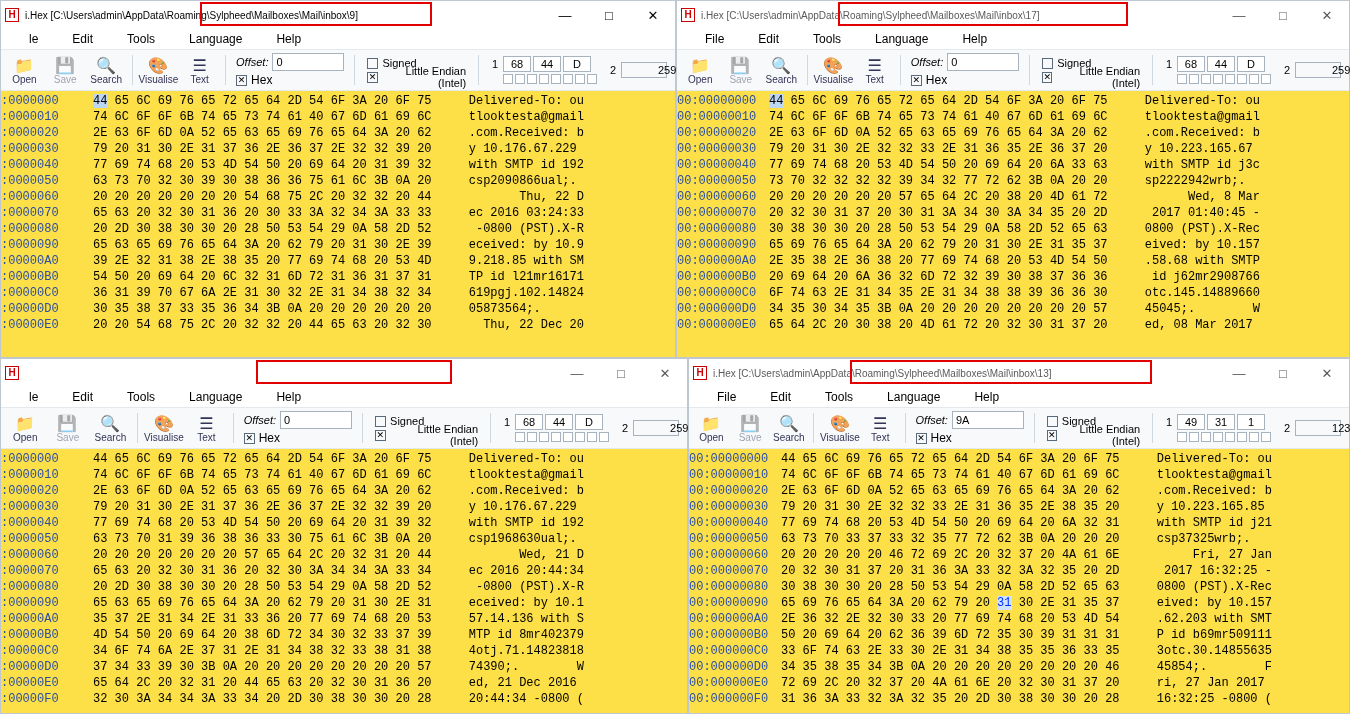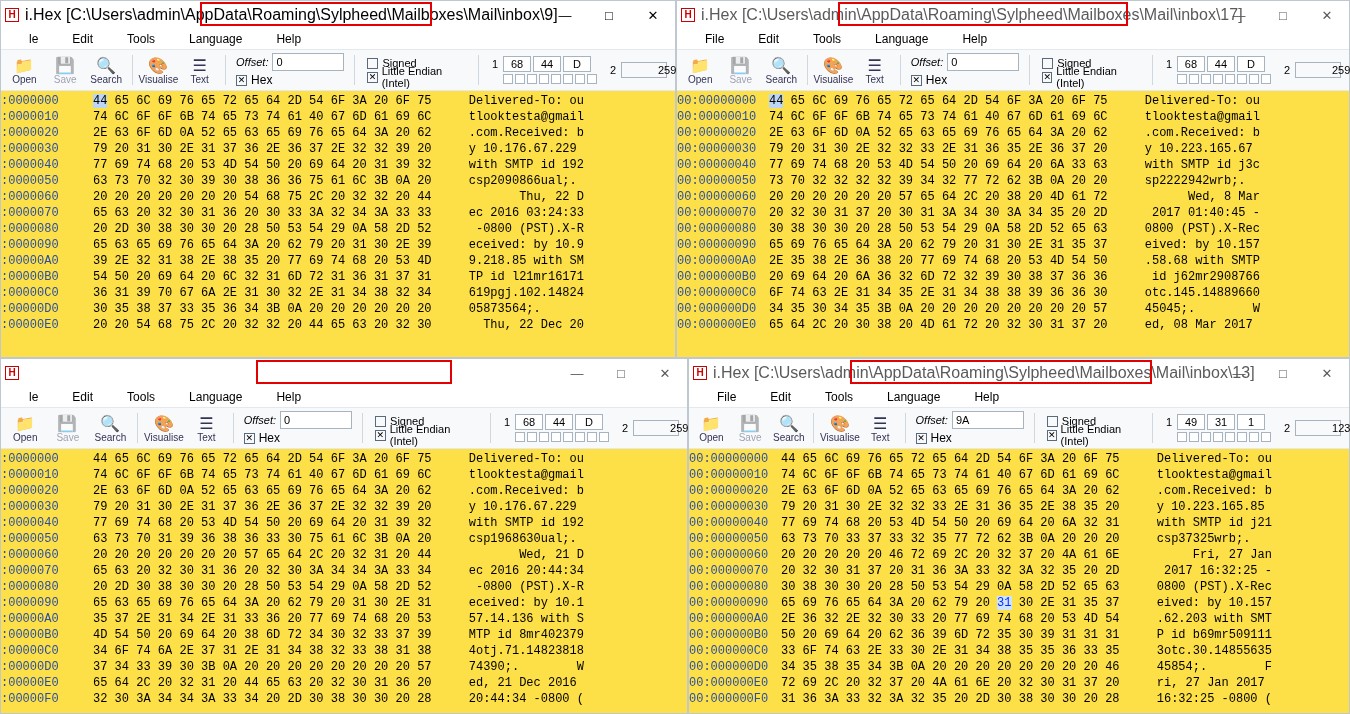--- a/index.html
+++ b/index.html
@@ -34,21 +34,21 @@
     background: #fff;
     color: #c00;
     border: 1px solid #c00;
     font-weight: bold;
     font-size: 10px;
     line-height: 12px;
     text-align: center;
     margin-right: 6px;
   }
   .titlebar .title-text {
-    font-size: 16px;
+    font-size: 10px;
     white-space: nowrap;
     overflow: hidden;
   }
   .win-controls {
     position: absolute;
     right: 0; top: 0;
     display: flex;
   }
   .win-btn {
     width: 44px; height: 28px;
@@ -107,20 +107,21 @@
   .offset-input {
     width: 72px; height: 18px;
     border: 1px solid #a7b3bf;
     padding: 0 3px;
     font-size: 11px;
   }
   .check-group {
     display: flex; flex-direction: column;
     padding: 0 6px;
     font-size: 11px;
+    text-align: right;
   }
   .check-row { display: flex; align-items: center; gap: 4px; height: 14px; }
   .cbox {
     width: 11px; height: 11px;
     border: 1px solid #5a6a7a;
     display: inline-flex; align-items: center; justify-content: center;
     font-size: 9px; line-height: 9px;
   }
   .num-group {
     display: flex; flex-direction: column; gap: 2px;

